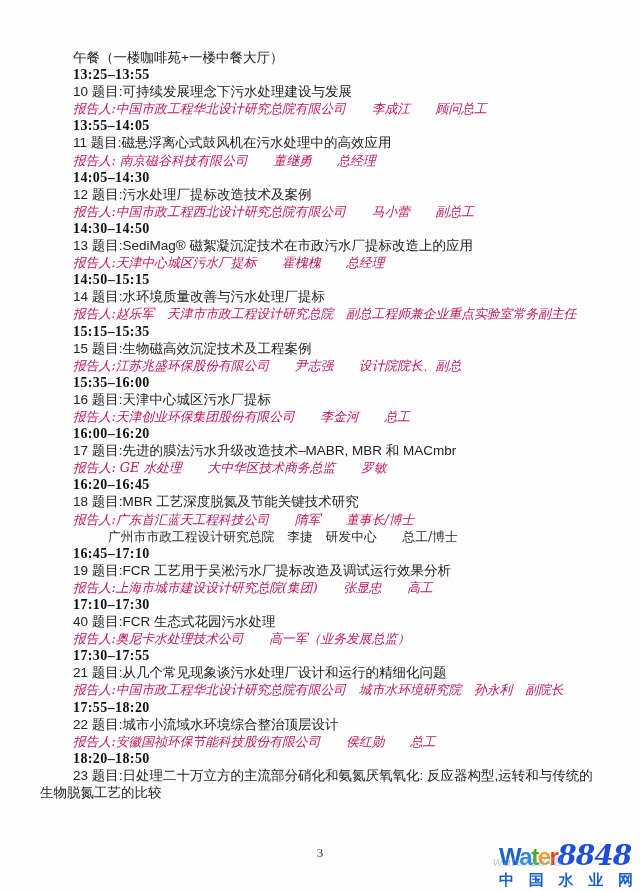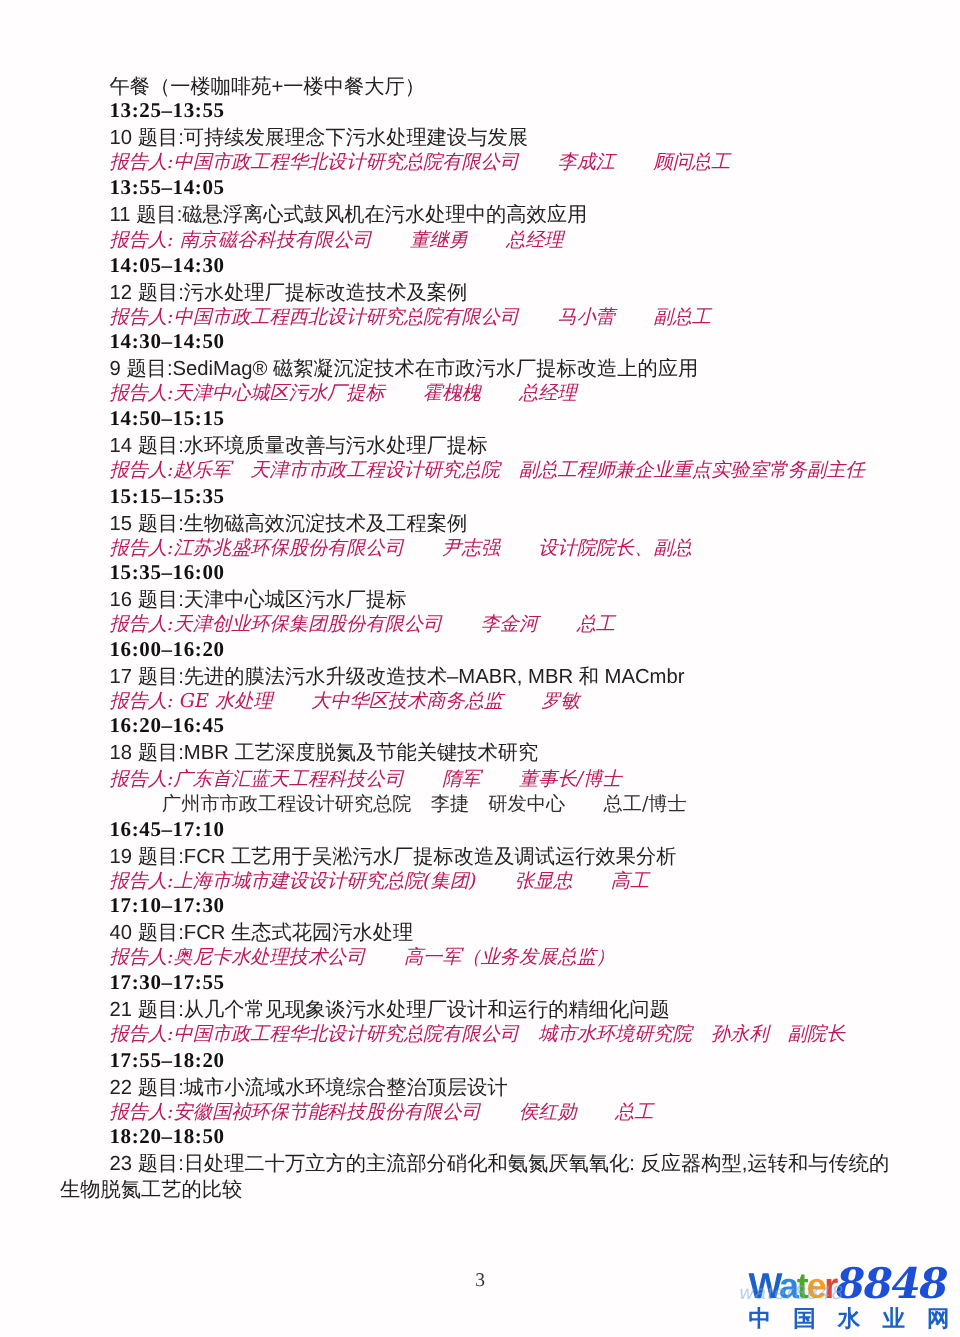--- a/index.html
+++ b/index.html
@@ -112,21 +112,21 @@
     <div class="sched-line time">13:25–13:55</div>
     <div class="sched-line topic">10 题目:可持续发展理念下污水处理建设与发展</div>
     <div class="sched-line speaker">报告人:中国市政工程华北设计研究总院有限公司　　李成江　　顾问总工</div>
     <div class="sched-line time">13:55–14:05</div>
     <div class="sched-line topic">11 题目:磁悬浮离心式鼓风机在污水处理中的高效应用</div>
     <div class="sched-line speaker">报告人: 南京磁谷科技有限公司　　董继勇　　总经理</div>
     <div class="sched-line time">14:05–14:30</div>
     <div class="sched-line topic">12 题目:污水处理厂提标改造技术及案例</div>
     <div class="sched-line speaker">报告人:中国市政工程西北设计研究总院有限公司　　马小蕾　　副总工</div>
     <div class="sched-line time">14:30–14:50</div>
-    <div class="sched-line topic">9 题目:SediMag® 磁絮凝沉淀技术在市政污水厂提标改造上的应用</div>
+    <div class="sched-line topic">13 题目:SediMag® 磁絮凝沉淀技术在市政污水厂提标改造上的应用</div>
     <div class="sched-line speaker">报告人:天津中心城区污水厂提标　　霍槐槐　　总经理</div>
     <div class="sched-line time">14:50–15:15</div>
     <div class="sched-line topic">14 题目:水环境质量改善与污水处理厂提标</div>
     <div class="sched-line speaker">报告人:赵乐军　天津市市政工程设计研究总院　副总工程师兼企业重点实验室常务副主任</div>
     <div class="sched-line time">15:15–15:35</div>
     <div class="sched-line topic">15 题目:生物磁高效沉淀技术及工程案例</div>
     <div class="sched-line speaker">报告人:江苏兆盛环保股份有限公司　　尹志强　　设计院院长、副总</div>
     <div class="sched-line time">15:35–16:00</div>
     <div class="sched-line topic">16 题目:天津中心城区污水厂提标</div>
     <div class="sched-line speaker">报告人:天津创业环保集团股份有限公司　　李金河　　总工</div>

